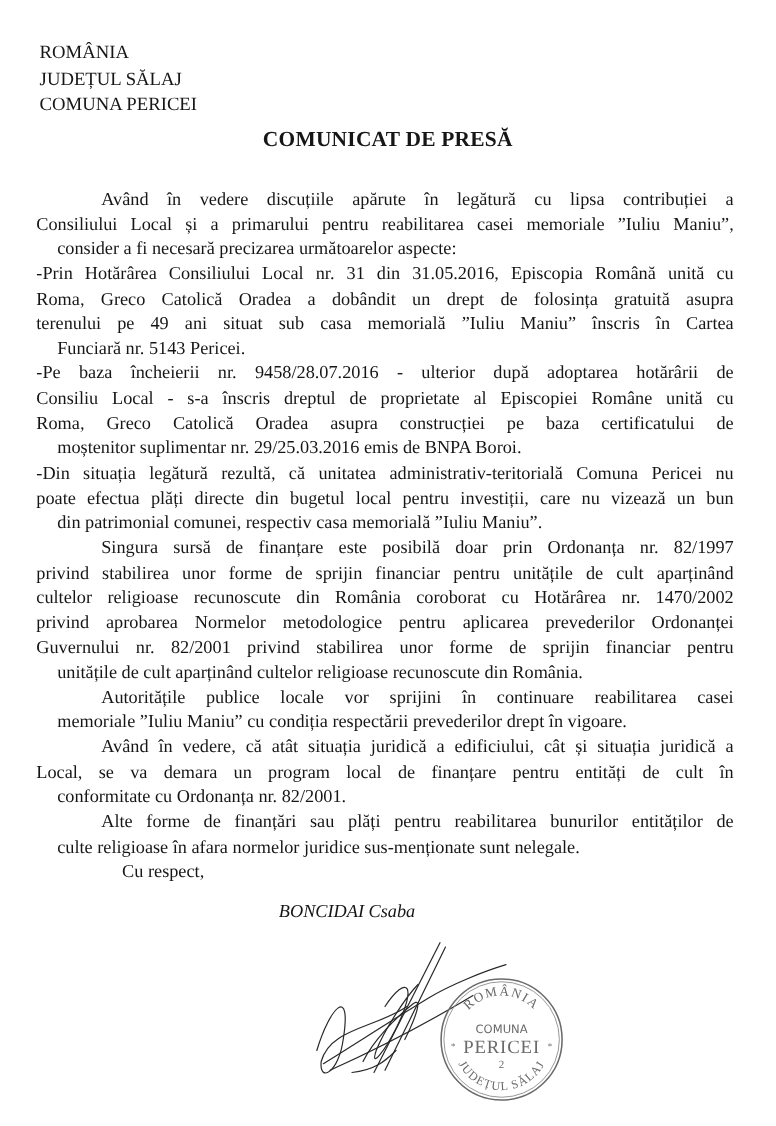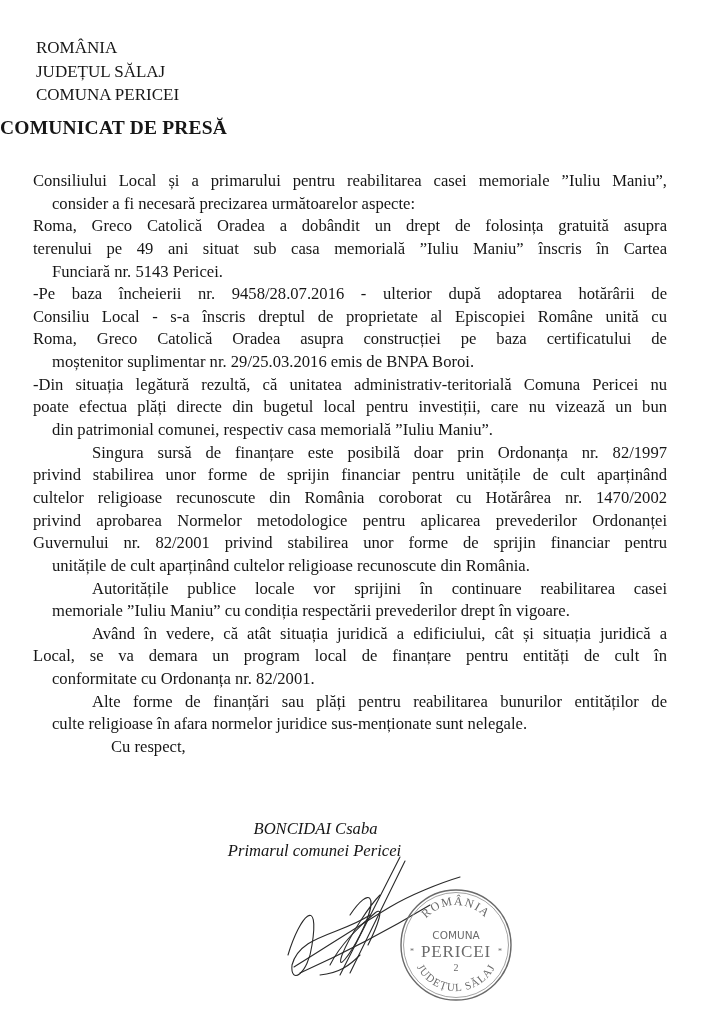--- a/index.html
+++ b/index.html
@@ -3,21 +3,21 @@
 <meta charset="utf-8">
 <style>
   html, body { margin: 0; padding: 0; }
   body {
     width: 705px; height: 1024px; background: #ffffff; position: relative; overflow: hidden;
     font-family: "Liberation Serif", "DejaVu Serif", serif; color: #161616;
   }
   .header { position: absolute; left: 36px; top: 36px; font-size: 17px; line-height: 23.5px; }
   .header div { white-space: nowrap; }
   .title {
-    position: absolute; left: 0; width: 705px; top: 117px; 
+    position: absolute; left: 0; width: 705px; top: 117px; text-align: center;
     font-weight: bold; font-size: 19.5px; letter-spacing: 0.2px;
   }
   .body { position: absolute; left: 33px; top: 170px; width: 634px; font-size: 16.6px; }
   .line {
     height: 22.65px; line-height: 22.65px; white-space: nowrap;
     text-align: justify; text-align-last: justify;
   }
   .line.last { text-align-last: left; margin-left: 19px; }
   .line.indent { padding-left: 59px; }
   .sig {
@@ -34,22 +34,24 @@
 
 <div class="header">
   <div>ROMÂNIA</div>
   <div>JUDEȚUL SĂLAJ</div>
   <div>COMUNA PERICEI</div>
 </div>
 
 <div class="title">COMUNICAT DE PRESĂ</div>
 
 <div class="body">
+  <div class="line indent">Având în vedere discuțiile apărute în legătură cu lipsa contribuției a</div>
   <div class="line">Consiliului Local și a primarului pentru reabilitarea casei memoriale ”Iuliu Maniu”,</div>
   <div class="line last">consider a fi necesară precizarea următoarelor aspecte:</div>
+  <div class="line">-Prin Hotărârea Consiliului Local nr. 31 din 31.05.2016, Episcopia Română unită cu</div>
   <div class="line">Roma, Greco Catolică Oradea a dobândit un drept de folosința gratuită asupra</div>
   <div class="line">terenului pe 49 ani situat sub casa memorială ”Iuliu Maniu” înscris în Cartea</div>
   <div class="line last">Funciară nr. 5143 Pericei.</div>
   <div class="line">-Pe baza încheierii nr. 9458/28.07.2016 - ulterior după adoptarea hotărârii de</div>
   <div class="line">Consiliu Local - s-a înscris dreptul de proprietate al Episcopiei Române unită cu</div>
   <div class="line">Roma, Greco Catolică Oradea asupra construcției pe baza certificatului de</div>
   <div class="line last">moștenitor suplimentar nr. 29/25.03.2016 emis de BNPA Boroi.</div>
   <div class="line">-Din situația legătură rezultă, că unitatea administrativ-teritorială Comuna Pericei nu</div>
   <div class="line">poate efectua plăți directe din bugetul local pentru investiții, care nu vizează un bun</div>
   <div class="line last">din patrimonial comunei, respectiv casa memorială ”Iuliu Maniu”.</div>
@@ -64,21 +66,20 @@
   <div class="line indent">Având în vedere, că atât situația juridică a edificiului, cât și situația juridică a</div>
   <div class="line">Local, se va demara un program local de finanțare pentru entități de cult în</div>
   <div class="line last">conformitate cu Ordonanța nr. 82/2001.</div>
   <div class="line indent">Alte forme de finanțări sau plăți pentru reabilitarea bunurilor entităților de</div>
   <div class="line last">culte religioase în afara normelor juridice sus-menționate sunt nelegale.</div>
   <div class="line indent last">Cu respect,</div>
 </div>
 
 <div class="sig">
   <div class="name">BONCIDAI Csaba</div>
-  <div class="role">Primarul comunei Pericei</div>
 </div>
 
 <svg class="signature-svg" width="200" height="140" viewBox="0 0 200 140">
   <g fill="none" stroke="#2a2a2a" stroke-width="1.1" stroke-linecap="round">
     <path d="M120 2 L60 120"></path>
     <path d="M125 6 L70 118"></path>
     <path d="M8 100 C 20 60, 40 40, 32 90 C 28 120, 10 130, 12 110 C 20 80, 60 80, 90 60"></path>
     <path d="M14 112 C 40 96, 80 70, 110 52 C 130 40, 160 28, 180 22"></path>
     <path d="M70 60 C 90 30, 100 40, 80 80 C 70 100, 56 118, 62 100 C 70 80, 90 50, 100 40"></path>
     <path d="M50 110 C 60 90, 80 70, 95 58 C 105 50, 98 70, 88 90"></path>

